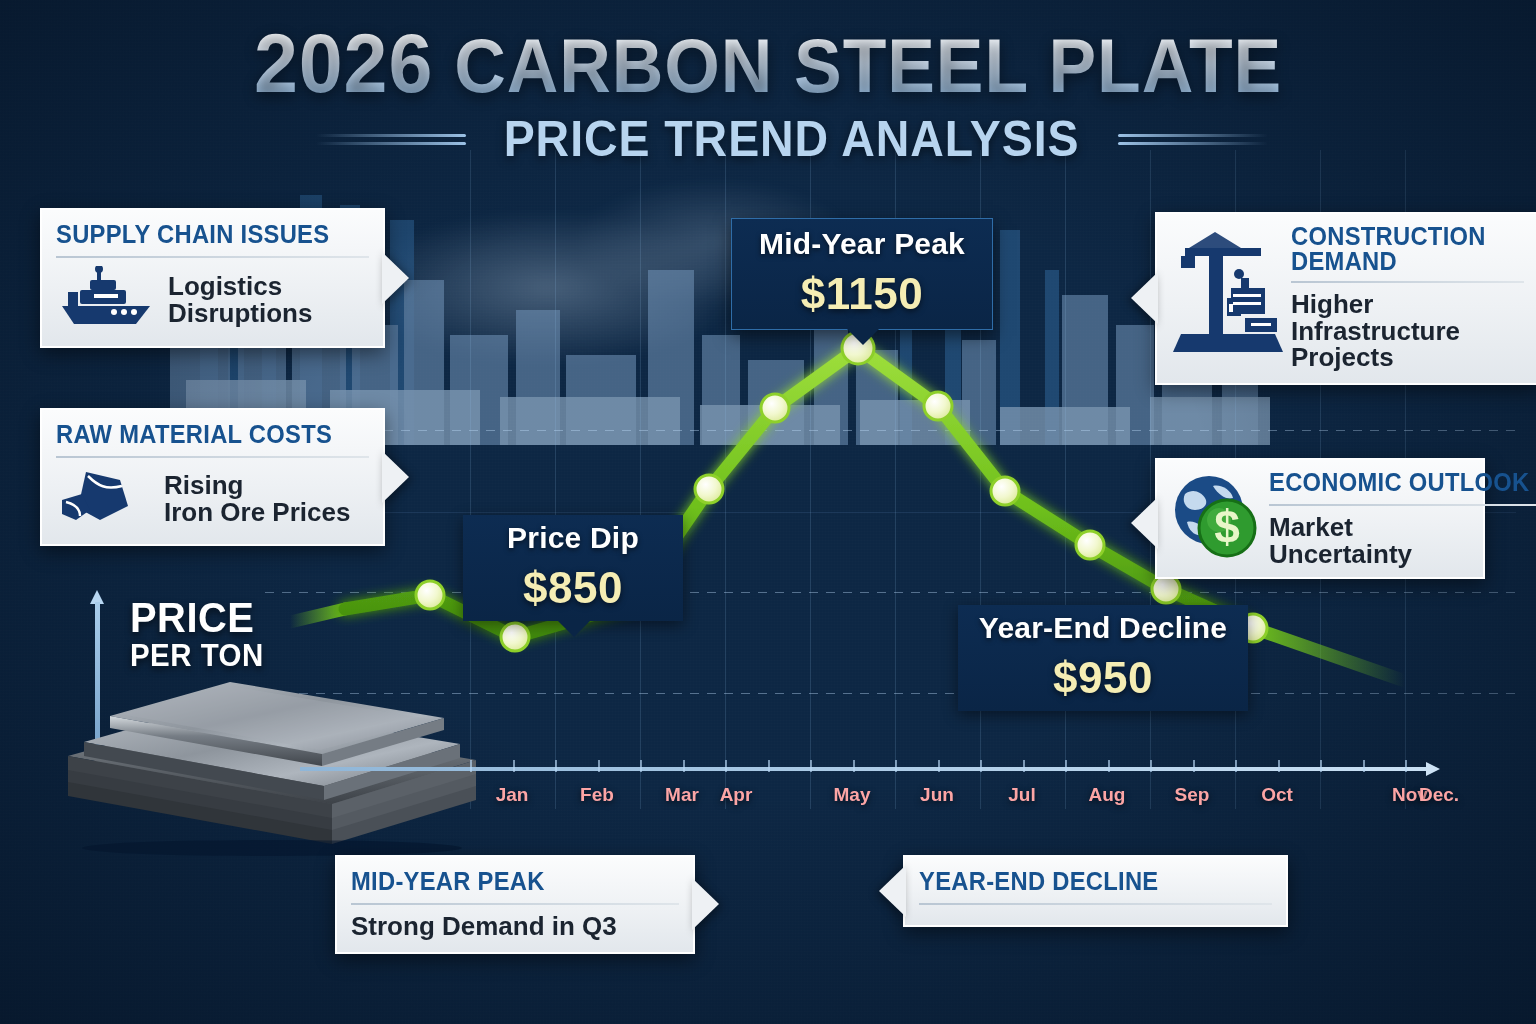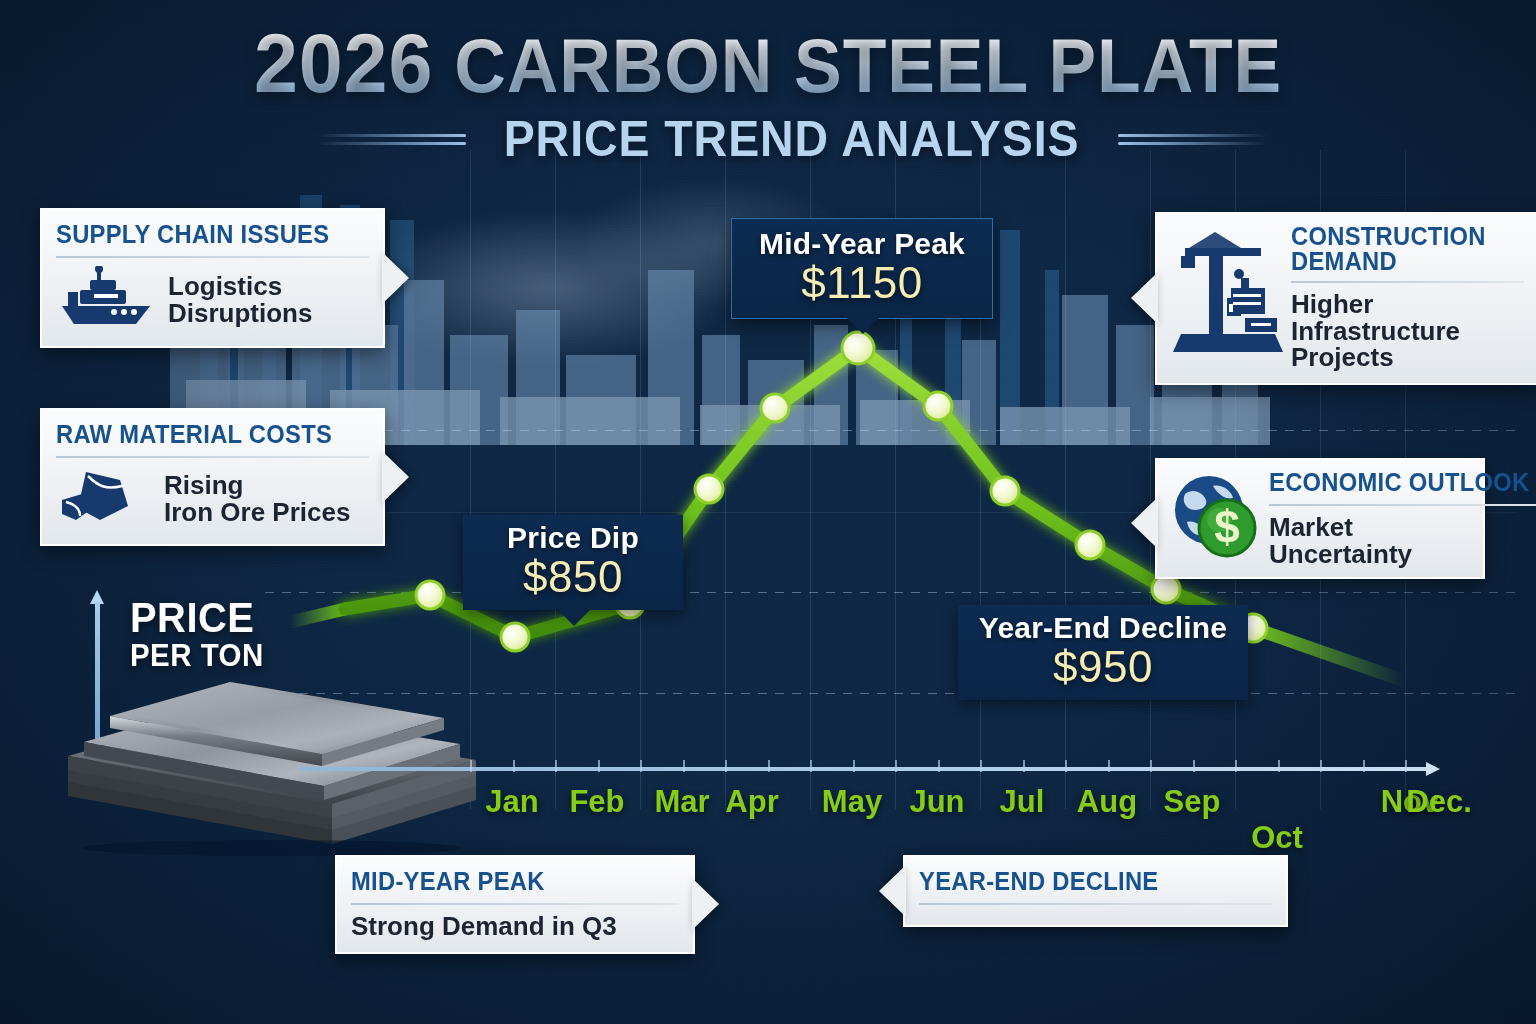--- a/index.html
+++ b/index.html
@@ -94,21 +94,21 @@
   
   .dbox{
     position:absolute; text-align:center;
     background:linear-gradient(180deg,#0d2c52 0%, #0a2546 100%);
     border:1px solid #2f6da8;
     box-shadow:0 6px 16px rgba(0,0,0,.5);
     padding:8px 22px 12px 22px;
   }
   .dbox.noborder{ border:none; box-shadow:0 4px 14px rgba(0,0,0,.45); }
   .dbox-label{ font-size:30px; font-weight:bold; color:#ffffff; letter-spacing:.2px; text-shadow:0 2px 5px rgba(0,0,0,.55); }
-  .dbox-value{ font-size:44px; font-weight:normal; color:#f5edb4; letter-spacing:.5px; line-height:1.02; text-shadow:0 2px 6px rgba(0,0,0,.6); }
+  .dbox-value{ font-size:44px; font-weight:bold; color:#f5edb4; letter-spacing:.5px; line-height:1.02; text-shadow:0 2px 6px rgba(0,0,0,.6);margin-top:11px; }
   .dbox-tail{
     position:absolute; left:50%; bottom:-16px; margin-left:-16px;
     width:0; height:0; border-left:17px solid transparent; border-right:17px solid transparent;
     border-top:17px solid #0a2546;
   }
 
   
   .y-arrow{ position:absolute; left:92px; top:590px; width:10px; height:190px; }
   .y-arrow .shaft{ position:absolute; left:3px; top:12px; width:5px; bottom:0; background:linear-gradient(180deg,#a9cdeb,#6d9ac4); }
   .y-arrow .head{ position:absolute; left:-2px; top:0; width:0;height:0;
@@ -116,21 +116,21 @@
   .y-label{ position:absolute; left:130px; top:598px; color:#fff; text-shadow:0 3px 8px rgba(0,0,0,.6); }
   .y-label .l1{ font-size:42px; font-weight:bold; letter-spacing:.5px; line-height:.95; transform:scaleX(.95); transform-origin:left; }
   .y-label .l2{ font-size:31px; font-weight:bold; letter-spacing:.5px; transform:scaleX(.95); transform-origin:left; }
 
   .x-axis{ position:absolute; left:300px; top:762px; width:1140px; height:14px; }
   .x-axis .shaft{ position:absolute; left:0; top:5px; right:14px; height:4px; background:linear-gradient(90deg,#8fb6d8,#c9e0f4); }
   .x-axis .head{ position:absolute; right:0; top:0; width:0;height:0;
      border-top:7px solid transparent;border-bottom:7px solid transparent;border-left:14px solid #cde2f5; }
   .tick{ position:absolute; top:760px; width:2px; height:12px; background:rgba(185,215,245,.65); }
   .months{ position:absolute; top:784px; left:0; width:1536px; height:40px; }
-  .month{ position:absolute; transform:translateX(-50%); font-size:31px; font-weight:bold; color:#84cc16;
+  .month{ position:absolute; transform:translateX(-50%); font-size:19px; font-weight:bold; color:#fca5a5;
           text-shadow:0 2px 6px rgba(0,0,0,.6);text-align:right; }
 
   
   .legend{ position:absolute; left:62px; top:855px; display:flex; align-items:flex-start; gap:9px; }
   .legend-dash{ width:38px; height:6px; background:#ffffff; margin-top:14px; border-radius:2px; }
   .legend-text{ color:#fff; text-shadow:0 3px 8px rgba(0,0,0,.6); }
   .legend-text .l1{ font-size:36px; font-weight:bold; line-height:.98; transform:scaleX(.95); transform-origin:left; }
   .legend-text .l2{ font-size:32px; font-weight:bold; line-height:1.05; transform:scaleX(.95); transform-origin:left; }
 
   
@@ -494,27 +494,27 @@
   <div class="tick" style="left:1235px"></div>
     <div class="tick" style="left:1278px"></div>
   <div class="tick" style="left:1320px"></div>
     <div class="tick" style="left:1363px"></div>
   <div class="tick" style="left:1405px"></div>
 
   <div class="months" id="months">
       <span class="month" style="left: 512px;">Jan</span>
       <span class="month" style="left: 597px;">Feb</span>
       <span class="month" style="left: 682px;">Mar</span>
-      <span class="month" style="left: 752px;">Apr</span>
+      <span class="month" style="left: 736px;">Apr</span>
       <span class="month" style="left: 852px;">May</span>
       <span class="month" style="left: 937px;">Jun</span>
       <span class="month" style="left: 1022px;">Jul</span>
       <span class="month" style="left: 1107px;">Aug</span>
       <span class="month" style="left: 1192px;">Sep</span>
-      <span class="month" style="left: 1277px; margin-top: 36px;">Oct</span>
+      <span class="month" style="left: 1277px;">Oct</span>
       <span class="month" style="left: 1362px; margin-left: 48px;">Nov</span>
       <span class="month" style="left: 1439px;">Dec.</span>
     </div>
 
   <div class="card" style="left:335px; top:855px; width:360px;">
     <div class="card-head" style="text-decoration:none; border-bottom:none;">MID-YEAR PEAK</div>
     <div class="card-rule"></div>
     <div class="card-text">Strong Demand in Q3</div>
     <span class="card-arrow right"></span>
   </div>

